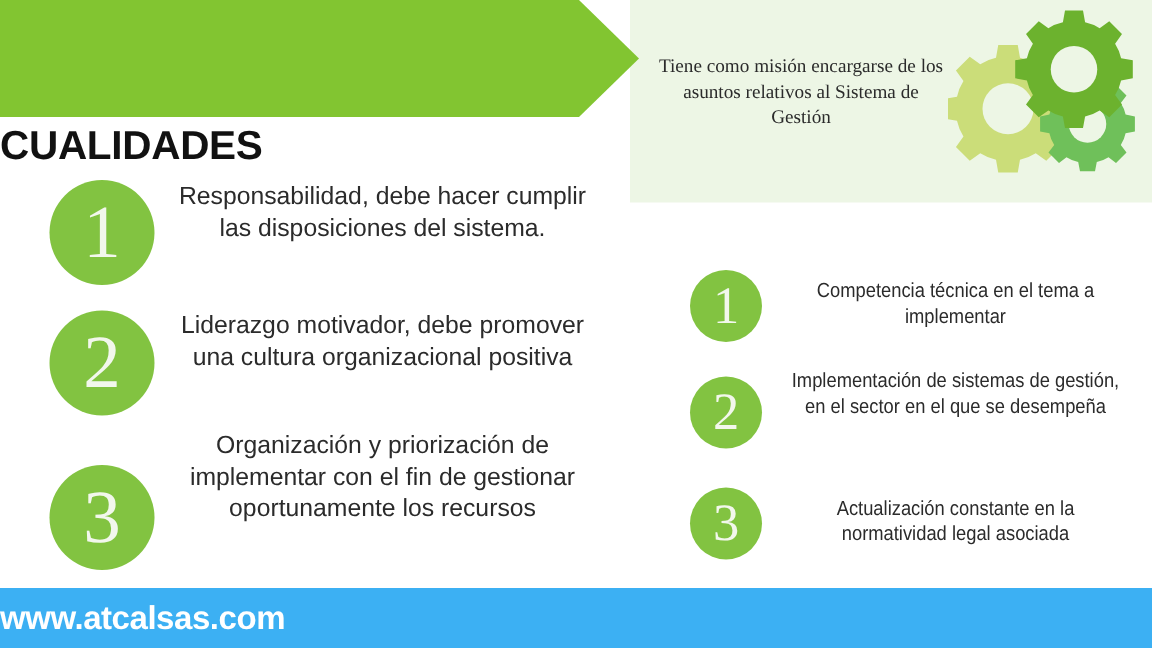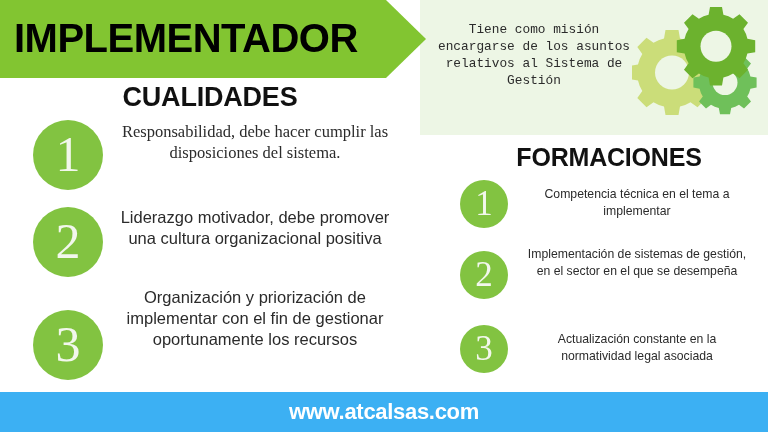--- a/index.html
+++ b/index.html
@@ -28,24 +28,24 @@
     left: 420px;
     top: 0;
     width: 348px;
     height: 135px;
     background: #edf6e5;
     z-index: 1;
   }
   .mission-text {
     position: absolute;
     left: 18px;
-    top: 21px;
+    top: 36px;
     width: 192px;
     text-align: center;
-    font-family: Liberation Mono, monospace;
+    font-family: Liberation Serif, serif;
     font-size: 12.8px;
     line-height: 17px;
     color: #2b2b2b;
   }
   .gears-wrap {
     position: absolute;
     left: 212px;
     top: 4px;
     width: 132px;
     height: 112px;
@@ -82,21 +82,21 @@
     position: absolute;
     font-family: "Liberation Sans", sans-serif;
     font-weight: bold;
     color: #111111;
     z-index: 5;
   }
   .heading-cualidades {
     left: 0;
     top: 82px;
     width: 420px;
-    text-align: center;
+    text-align: left;
     font-size: 27px;
     letter-spacing: -0.2px;
   }
   .heading-formaciones {
     left: 450px;
     top: 143px;
     width: 318px;
     text-align: center;
     font-size: 25px;
     letter-spacing: -0.2px;
@@ -134,21 +134,21 @@
     padding-bottom: 3px;
   }
   .col-left .item-text {
     font-family: "Liberation Sans", sans-serif;
     font-size: 16.5px;
     line-height: 21px;
   }
 
   .item-c1 { left: 0; top: 118px; }
   .item-c1 .bullet { left: 33px; top: 2px; }
-  .item-c1 .item-text { left: 110px; top: 3px; width: 290px; font-family: Liberation Serif, serif; }
+  .item-c1 .item-text { left: 110px; top: 3px; width: 290px; }
 
   .item-c2 { left: 0; top: 205px; }
   .item-c2 .bullet { left: 33px; top: 2px; }
   .item-c2 .item-text { left: 110px; top: 2px; width: 290px; }
 
   .item-c3 { left: 0; top: 286px; }
   .item-c3 .bullet { left: 33px; top: 24px; }
   .item-c3 .item-text { left: 110px; top: 1px; width: 290px; }
 
   
@@ -181,21 +181,21 @@
   
   .footer {
     position: absolute;
     left: 0;
     bottom: 0;
     width: 768px;
     height: 40px;
     background: #3cb0f3;
     display: flex;
     align-items: center;
-    justify-content: center;
+    justify-content: flex-start;
     z-index: 6;
   }
   .footer-url {
     font-family: "Liberation Sans", sans-serif;
     font-weight: bold;
     font-size: 22px;
     color: #ffffff;
     letter-spacing: -0.3px;
   }
 </style>
@@ -226,21 +226,20 @@
         </g>
       </svg>
     </div>
   </div>
 
   <div class="banner">
     <svg width="426" height="78" viewBox="0 0 426 78" xmlns="http://www.w3.org/2000/svg">
       <polygon points="0,0 386,0 426,39 386,78 0,78" fill="#82c531"></polygon>
     </svg>
   </div>
-  <div class="banner-title">IMPLEMENTADOR</div>
 
   <div class="heading heading-cualidades">CUALIDADES</div>
 
   <div class="col-left">
 
     <div class="item item-c1">
       <div class="bullet">1</div>
       <div class="item-text">Responsabilidad, debe hacer cumplir las disposiciones del sistema.</div>
     </div>
 
@@ -249,21 +248,20 @@
       <div class="item-text">Liderazgo motivador, debe promover una cultura organizacional positiva</div>
     </div>
 
     <div class="item item-c3">
       <div class="bullet">3</div>
       <div class="item-text">Organización y priorización de implementar con el fin de gestionar oportunamente los recursos</div>
     </div>
 
   </div>
 
-  <div class="heading heading-formaciones">FORMACIONES</div>
 
   <div class="col-right">
 
     <div class="item item-f1">
       <div class="bullet">1</div>
       <div class="item-text">Competencia técnica en el tema a  implementar</div>
     </div>
 
     <div class="item item-f2">
       <div class="bullet">2</div>

